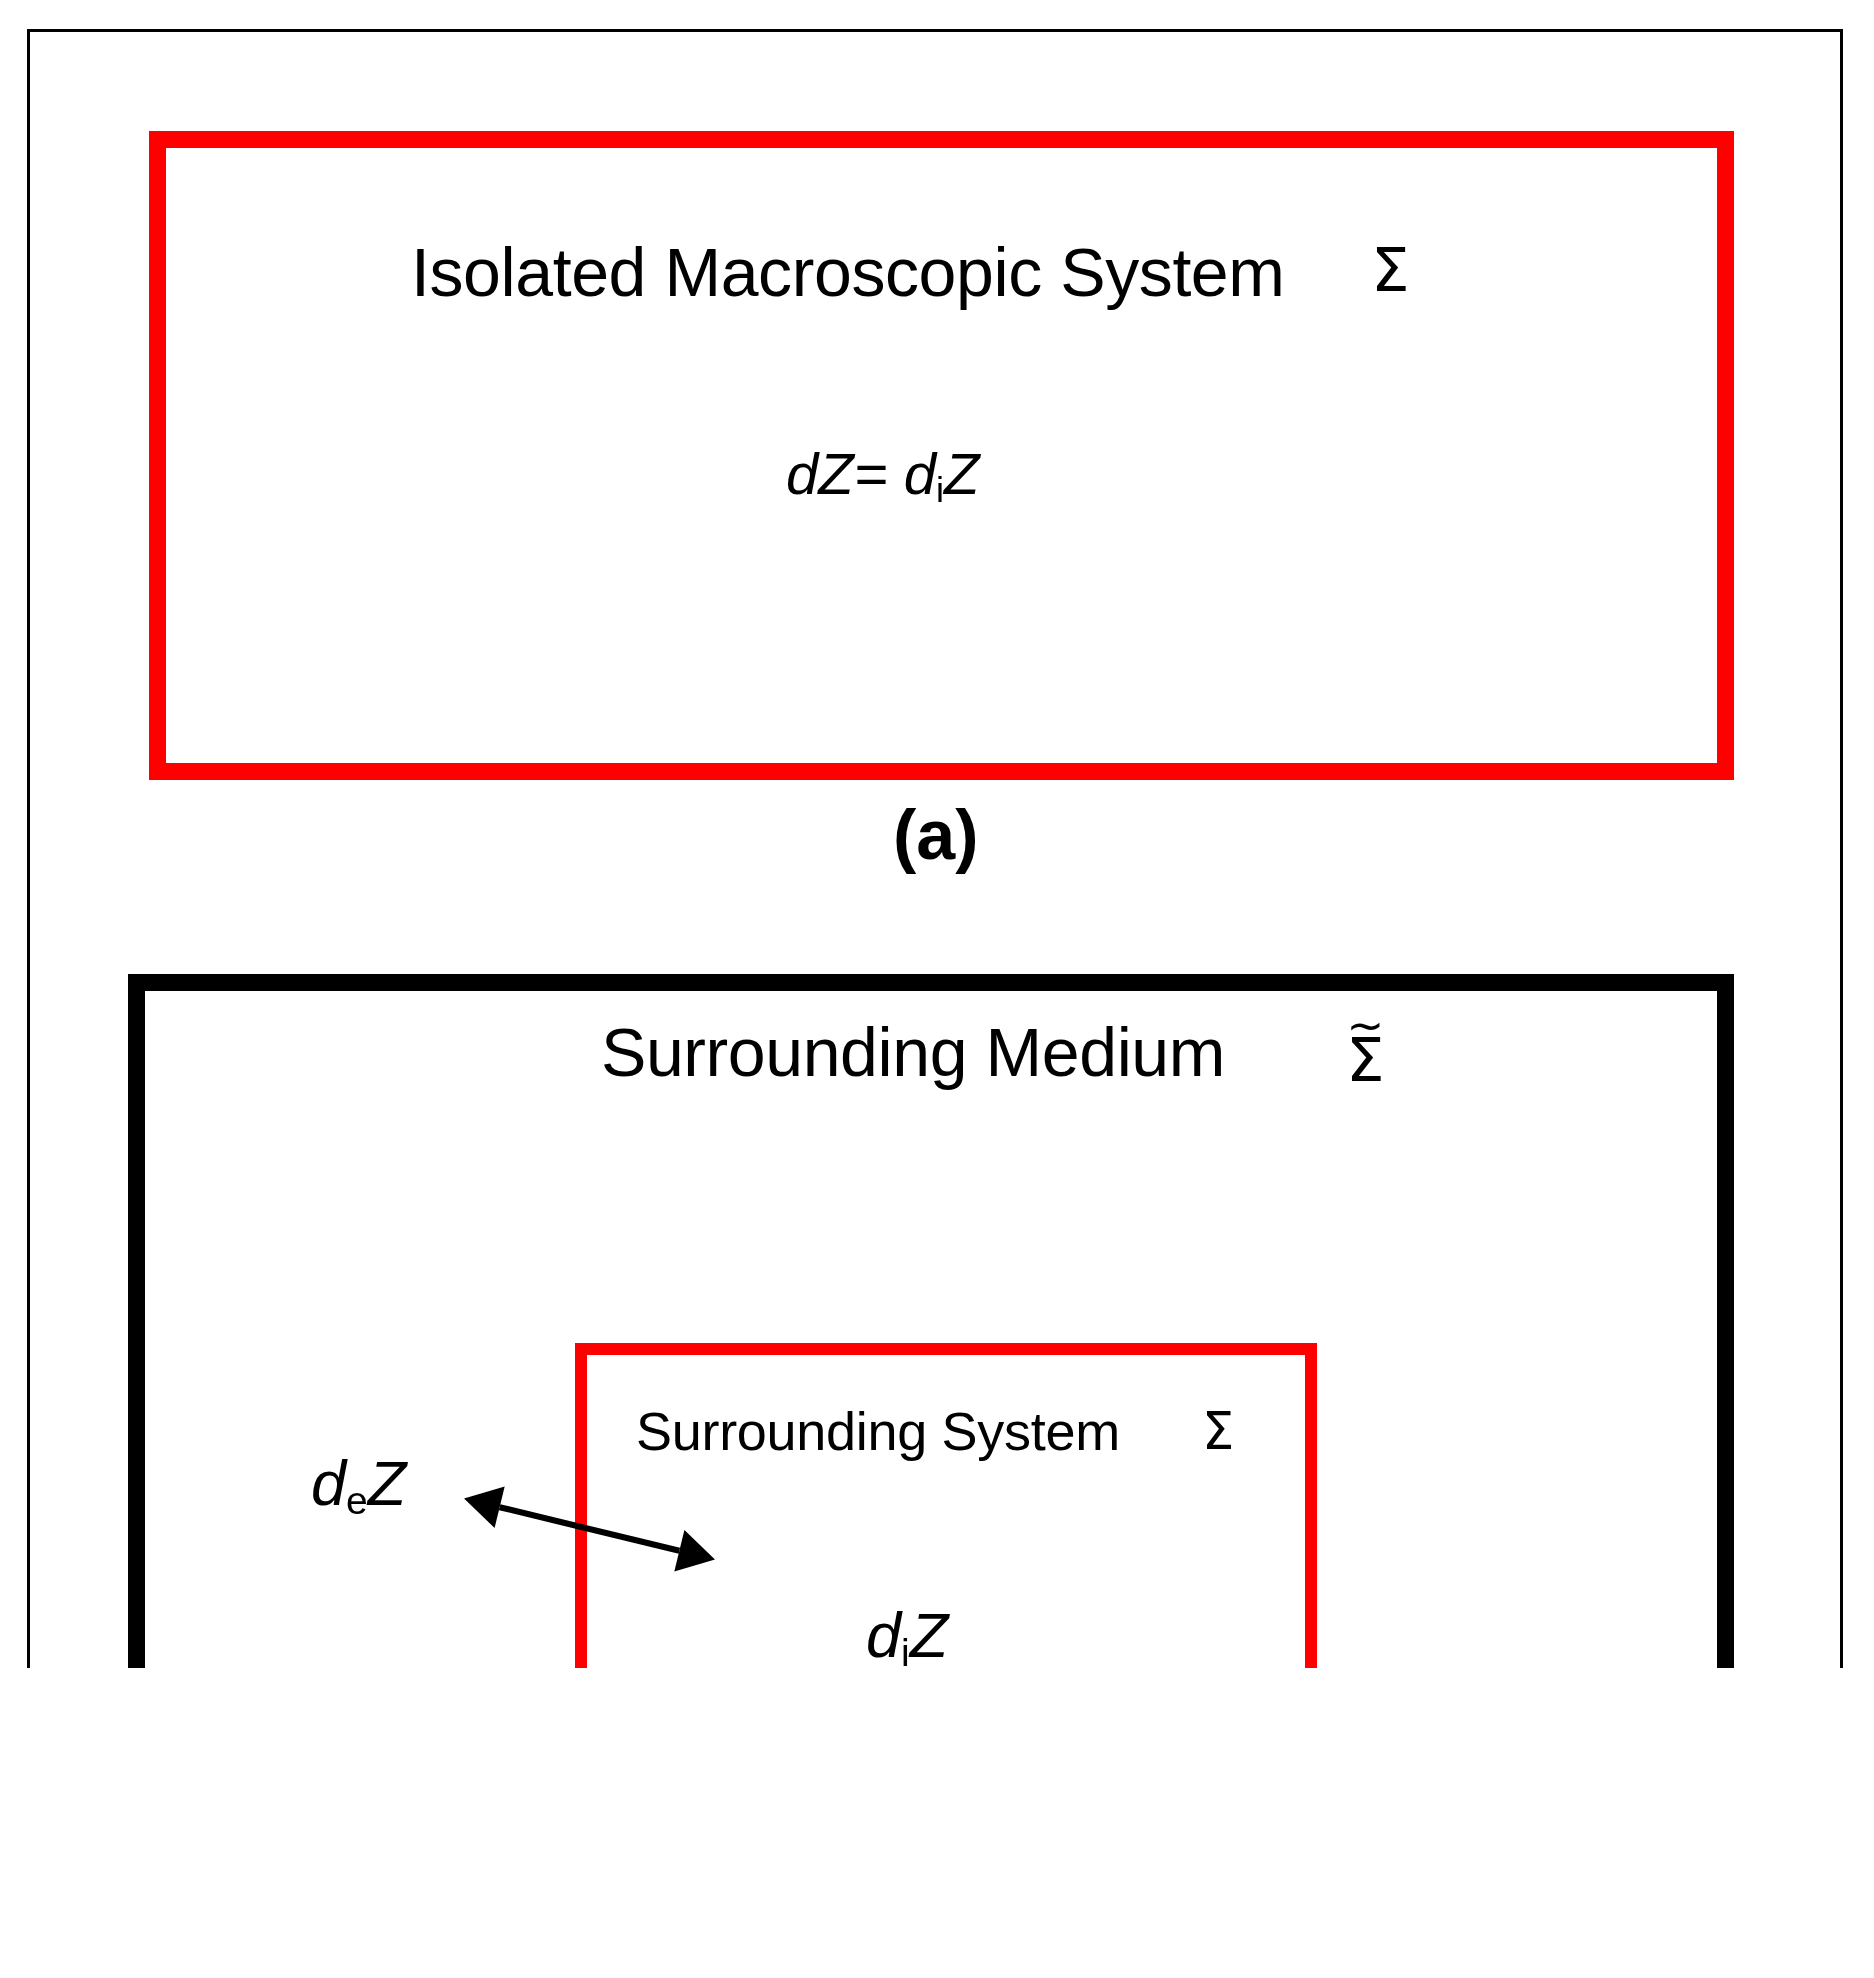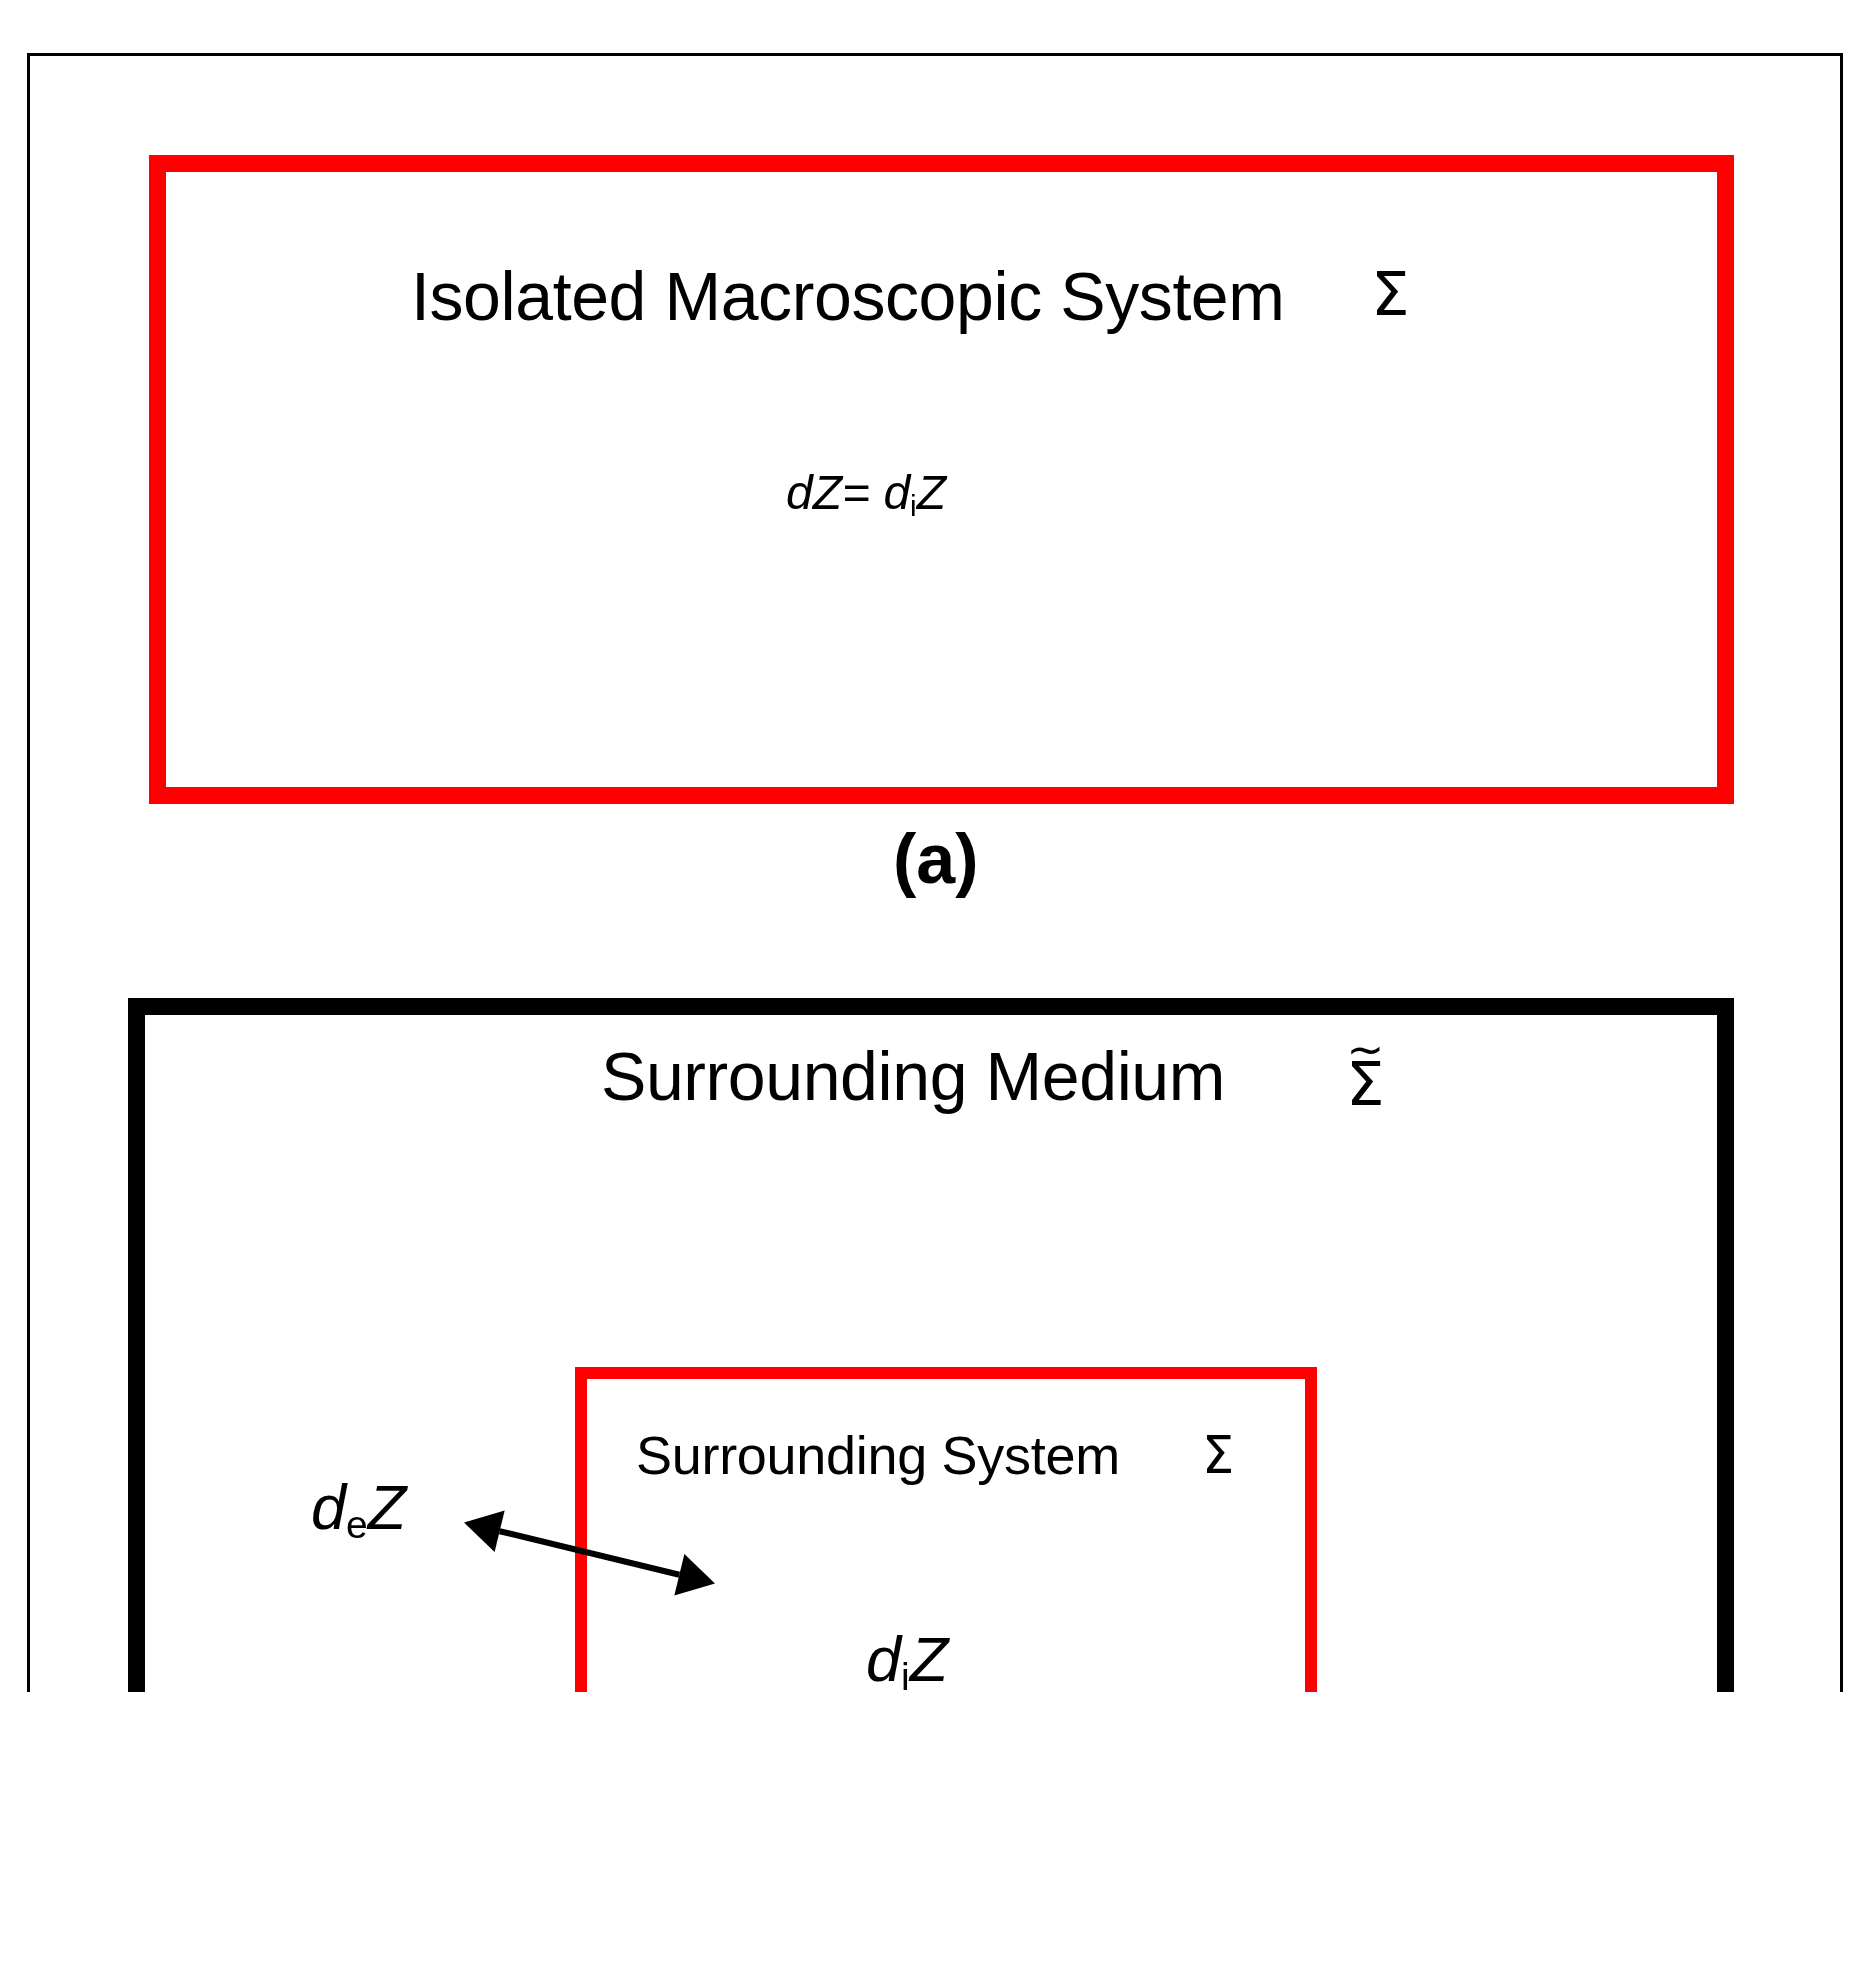--- a/index.html
+++ b/index.html
@@ -7,21 +7,20 @@
     padding: 0;
     background: #ffffff;
   }
   #canvas {
     position: relative;
     width: 1874px;
     height: 1668px;
     background: #ffffff;
     font-family: "Liberation Sans", "DejaVu Sans", sans-serif;
     overflow: hidden;
-    margin-top: 24px;
   }
 
   
   .outer-frame {
     position: absolute;
     left: 27px;
     top: 29px;
     width: 1816px;
     height: 1921px;
     border: 3.5px solid #000000;
@@ -100,21 +99,21 @@
     left: 50%;
     top: -26px;
     transform: translateX(-50%);
     font-size: 45px;
     line-height: 1;
   }
 
   .eq {
     font-family: "Liberation Sans", sans-serif;
     font-style: italic;
-    font-size: 48px;
+    font-size: 58px;
     font-weight: 400;
     letter-spacing: 0px;
   }
   .eq-small {
     font-family: Liberation Sans, sans-serif;
     font-style: italic;
     font-size: 63px;
     font-weight: 400;
   }
   .eq sub, .eq-small sub {

